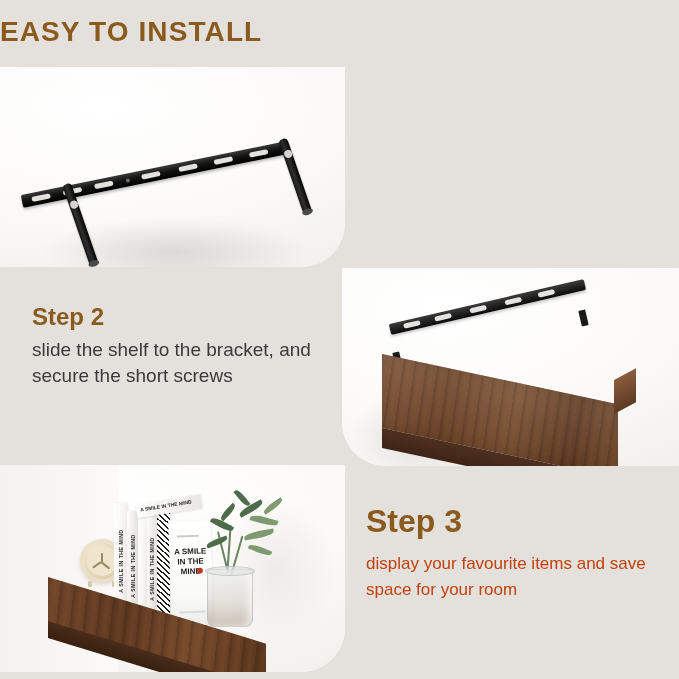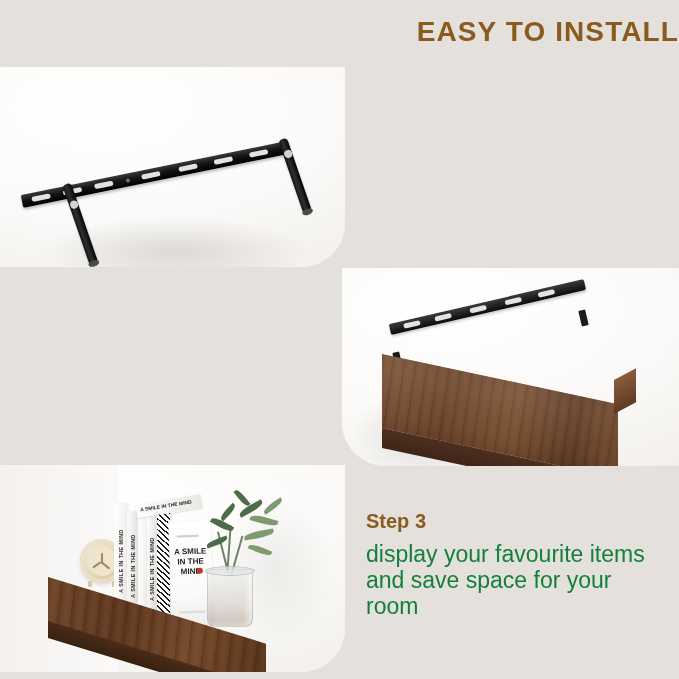--- a/index.html
+++ b/index.html
@@ -8,21 +8,21 @@
     background:#e4e0db;
     font-family:"Liberation Sans", sans-serif;
     overflow:hidden;
     position:relative;
   }
   .page{position:absolute;inset:0;}
 
   
   .title{
     position:absolute;left:0;top:16px;width:679px;
-    text-align:right;
+    text-align:left;
     font-size:28px;font-weight:bold;letter-spacing:1.1px;
     color:#8a5a1e;
     font-family:"Liberation Sans", sans-serif;
   }
 
   
   .panel{position:absolute;background:#fdfcfb;overflow:hidden;}
   #panel1{left:0;top:67px;width:345px;height:200px;border-bottom-right-radius:44px;}
   #panel2{left:342px;top:268px;width:337px;height:198px;border-bottom-left-radius:44px;}
   #panel3{left:0;top:465px;width:345px;height:207px;border-bottom-right-radius:44px;}
@@ -212,20 +212,24 @@
       </div>
       <div class="shelf2-tab" style="left:52px;top:84px;transform:rotate(-13deg);"></div>
       <div class="shelf2-tab" style="left:238px;top:42px;transform:rotate(-13deg);"></div>
 
       <div class="shelf-top"></div>
       <div class="shelf-edge"></div>
       <div class="shelf-side"></div>
     </div>
   </div>
 
+  <div style="position:absolute;left:32px;top:302px;width:300px;">
+    <div style="font-size:24px;font-weight:bold;color:#8a5a1e;line-height:30px;">Step 2</div>
+    <div style="font-size:19px;color:#3a3a3a;line-height:26px;margin-top:5px;">slide the shelf to the bracket, and secure the short screws</div>
+  </div>
 
   <div class="panel" id="panel3">
     <div class="photo">
       <div class="wallbg"></div>
 
       <div style="position:absolute;left:0;top:0;width:118px;height:207px;background:linear-gradient(90deg,#f4f1ee,#fbfaf9);"></div>
       <div class="shadow-soft" style="left:216px;top:30px;width:120px;height:150px;opacity:.5;"></div>
 
       <div class="clock">
         <div class="clock-face"></div>
@@ -279,17 +283,17 @@
 
       <div class="vase"></div>
       <div class="vase-rim"></div>
 
       <div class="p3-shelf-top"></div>
       <div class="p3-shelf-edge"></div>
     </div>
   </div>
 
   <div style="position:absolute;left:366px;top:506px;width:300px;">
-    <div style="font-size:20px;font-weight:bold;color:#8a5a1e;line-height:30px;">Step 3</div>
-    <div style="font-size:23px;color:#15803d;line-height:26px;margin-top:5px;">display your favourite items and save space for your room</div>
+    <div style="font-size:32px;font-weight:bold;color:#8a5a1e;line-height:30px;">Step 3</div>
+    <div style="font-size:17px;color:#c2410c;line-height:26px;margin-top:15px;">display your favourite items and save space for your room</div>
   </div>
 
 </div>
 
 </body></html>

